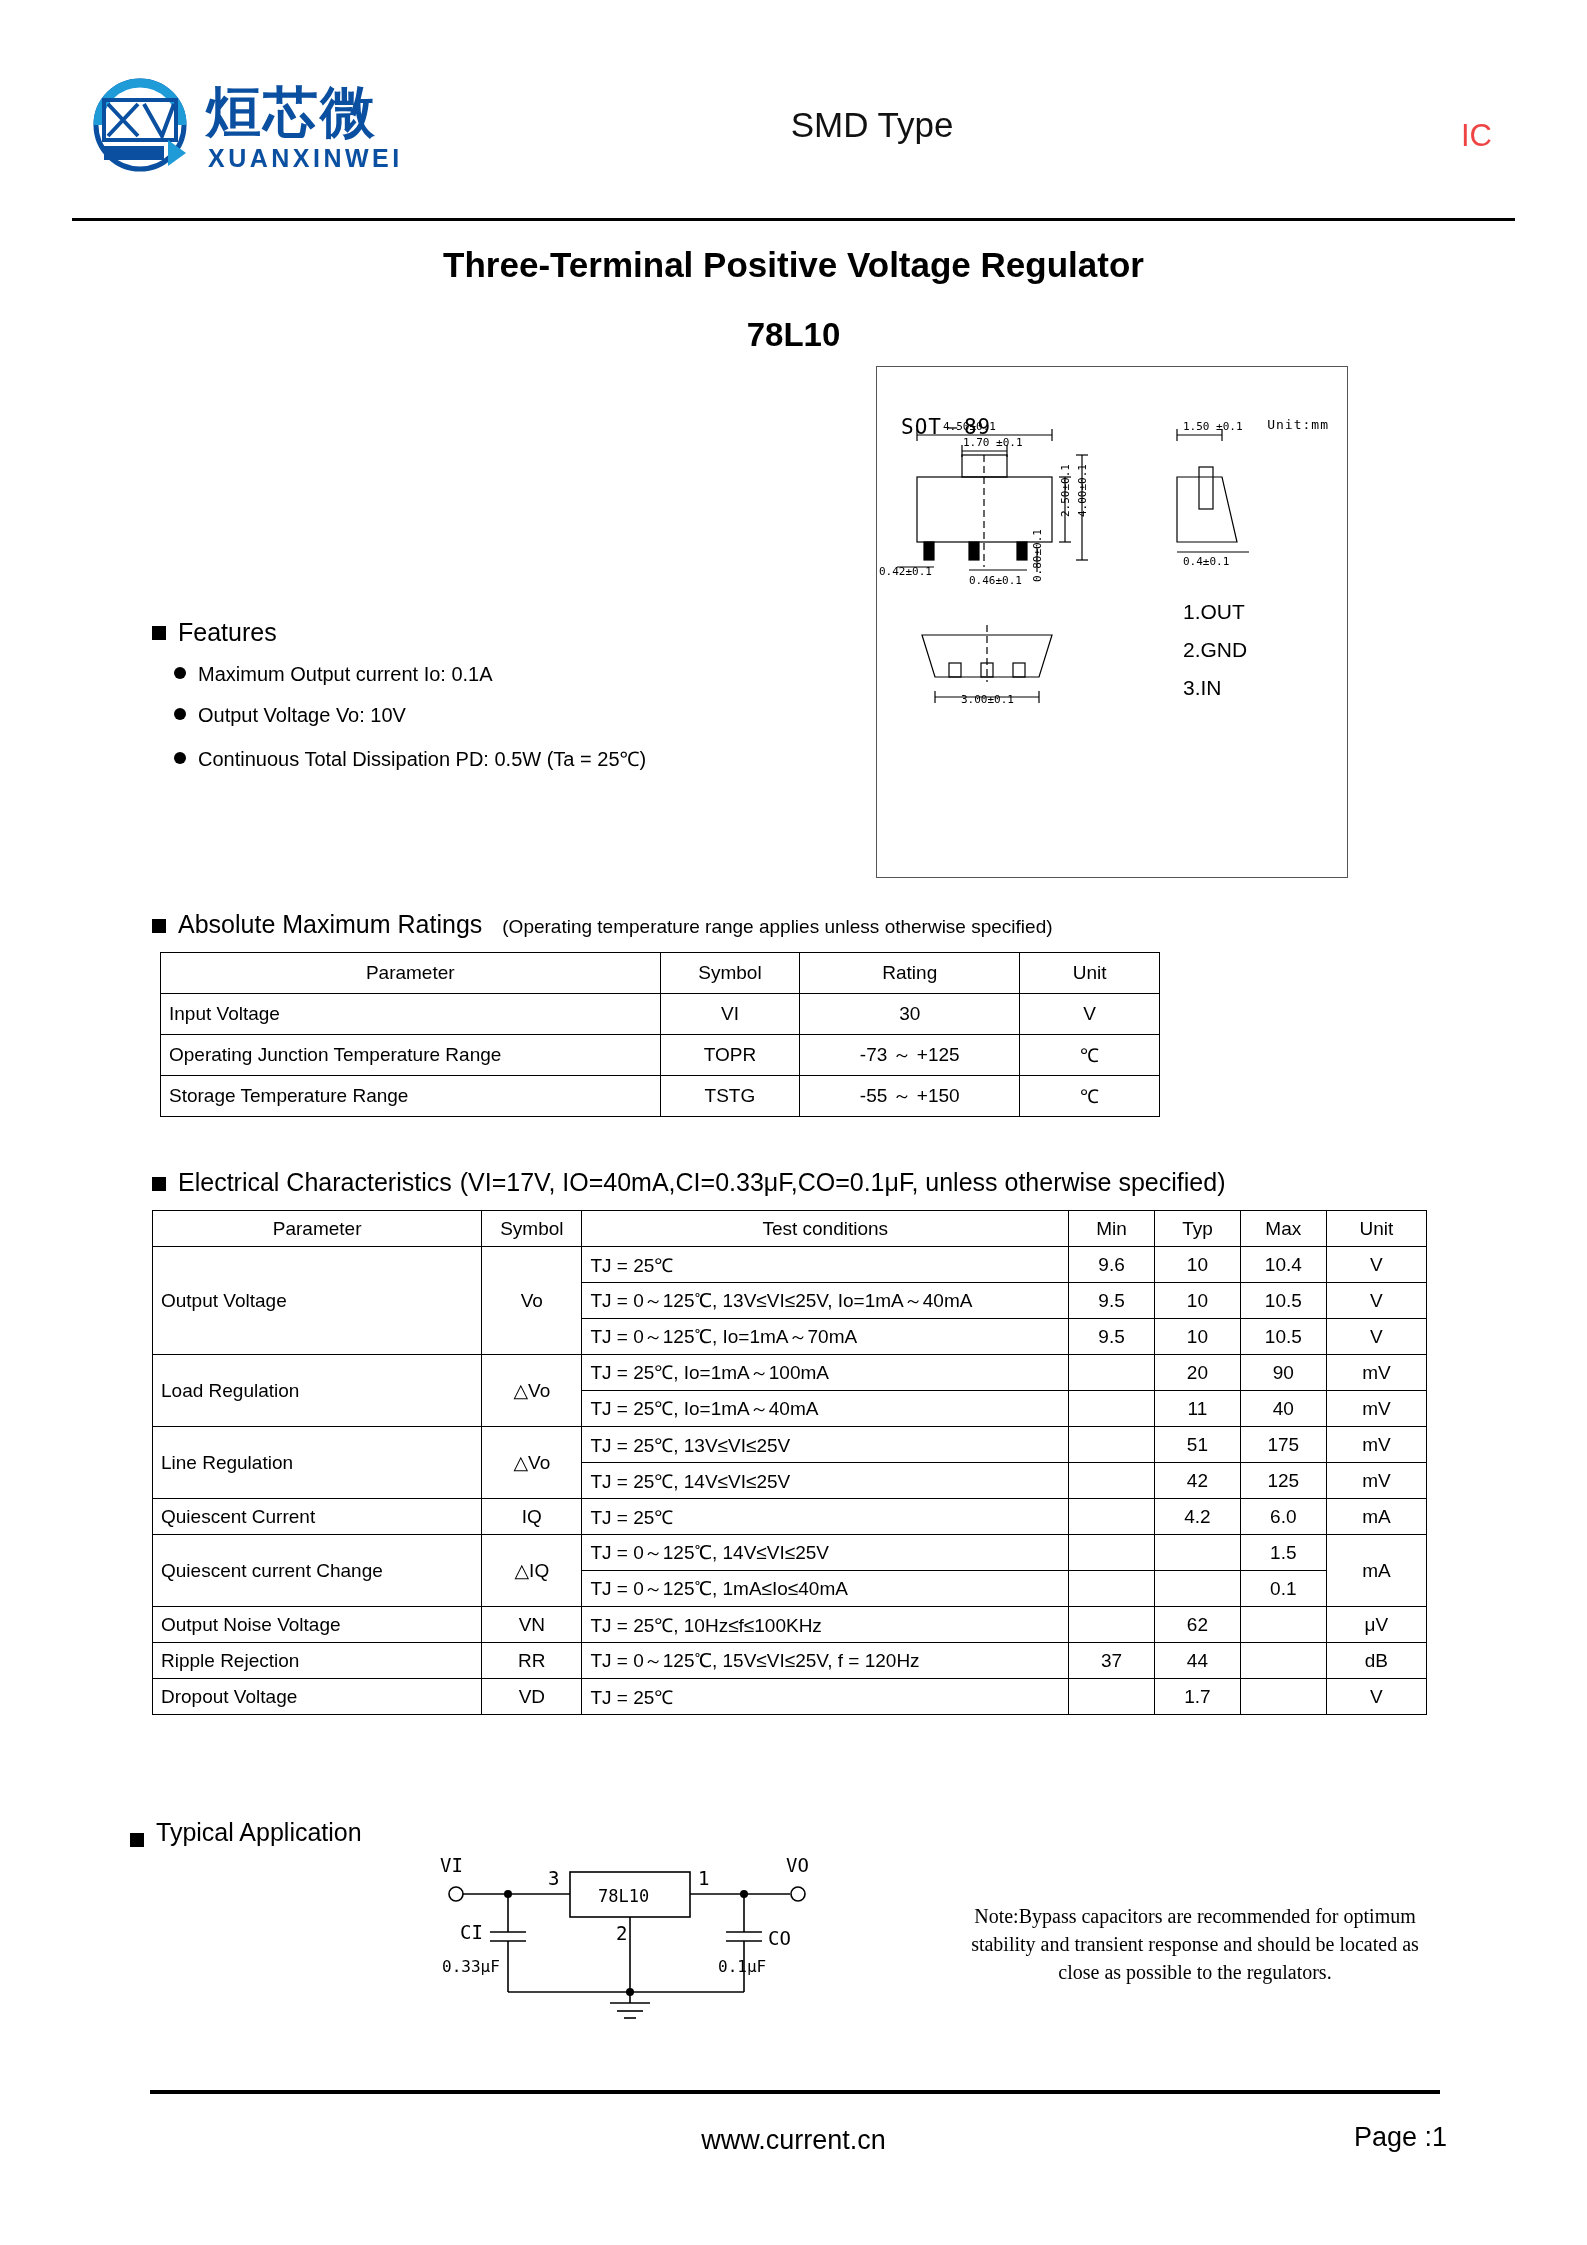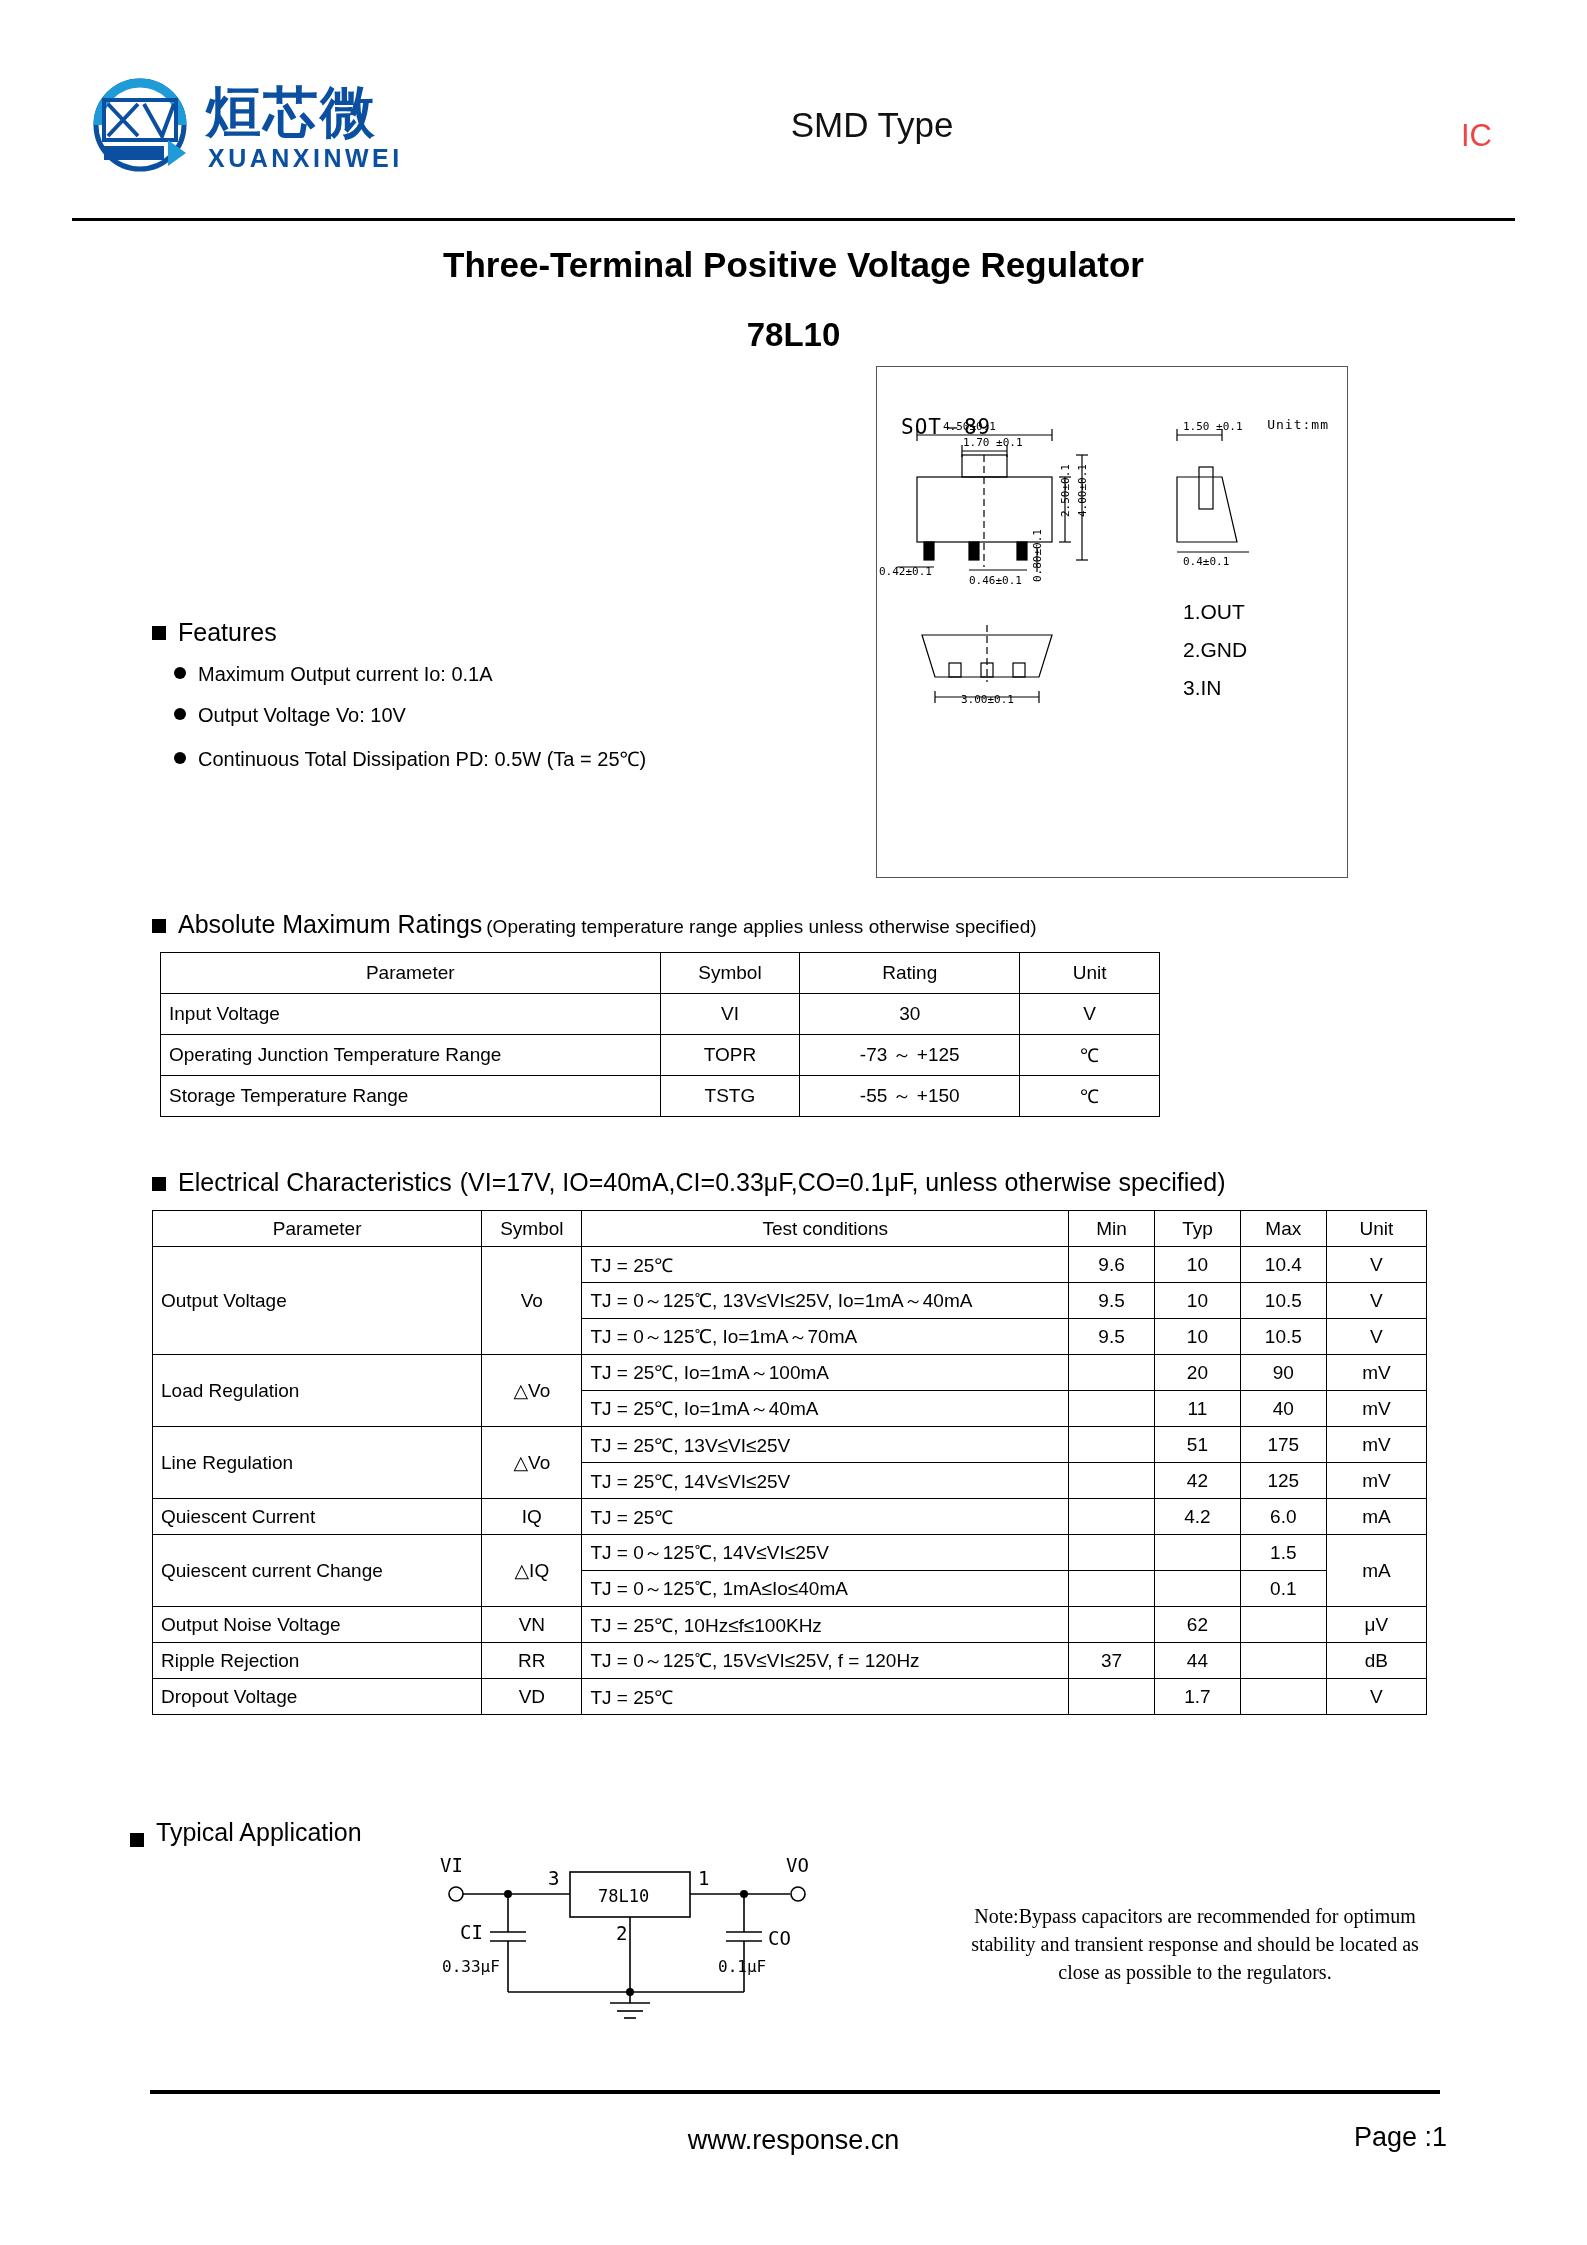--- a/index.html
+++ b/index.html
@@ -405,21 +405,21 @@
     <div class="pins-list">
       <div>1.OUT</div>
       <div>2.GND</div>
       <div>3.IN</div>
     </div>
   </div>
 
   <div class="amr-head">
     <span class="sq-bullet"></span>
     <span>Absolute Maximum Ratings</span>
-    <span class="note" style="margin-left:4px;text-align:center;">(Operating temperature range applies unless otherwise specified)</span>
+    <span class="note" style="margin-left:20px;text-align:center;">(Operating temperature range applies unless otherwise specified)</span>
   </div>
 
   <div class="amr-table">
     <table class="tbl">
       <tbody>
           <tr>
         <td class="ctr" style="width:50%">Parameter</td>
         <td class="ctr" style="width:14%">Symbol</td>
         <td class="ctr" style="width:22%">Rating</td>
         <td class="ctr" style="width:14%">Unit</td>
@@ -628,16 +628,16 @@
         <text x="348" y="105">CO</text>
         <text x="22" y="132" font-size="16">0.33μF</text>
         <text x="298" y="132" font-size="16">0.1μF</text>
       </g>
     </svg>
   </div>
 
   <div class="note-block">Note:Bypass capacitors are recommended for optimum stability and transient response and should be located as close as possible to the regulators.</div>
 
   <div class="hrule-bot"></div>
-  <div class="footer-url">www.response.cn</div>
+  <div class="footer-url">www.current.cn</div>
   <div class="footer-page">Page :1</div>
 
 </div>
 
 </body></html>

